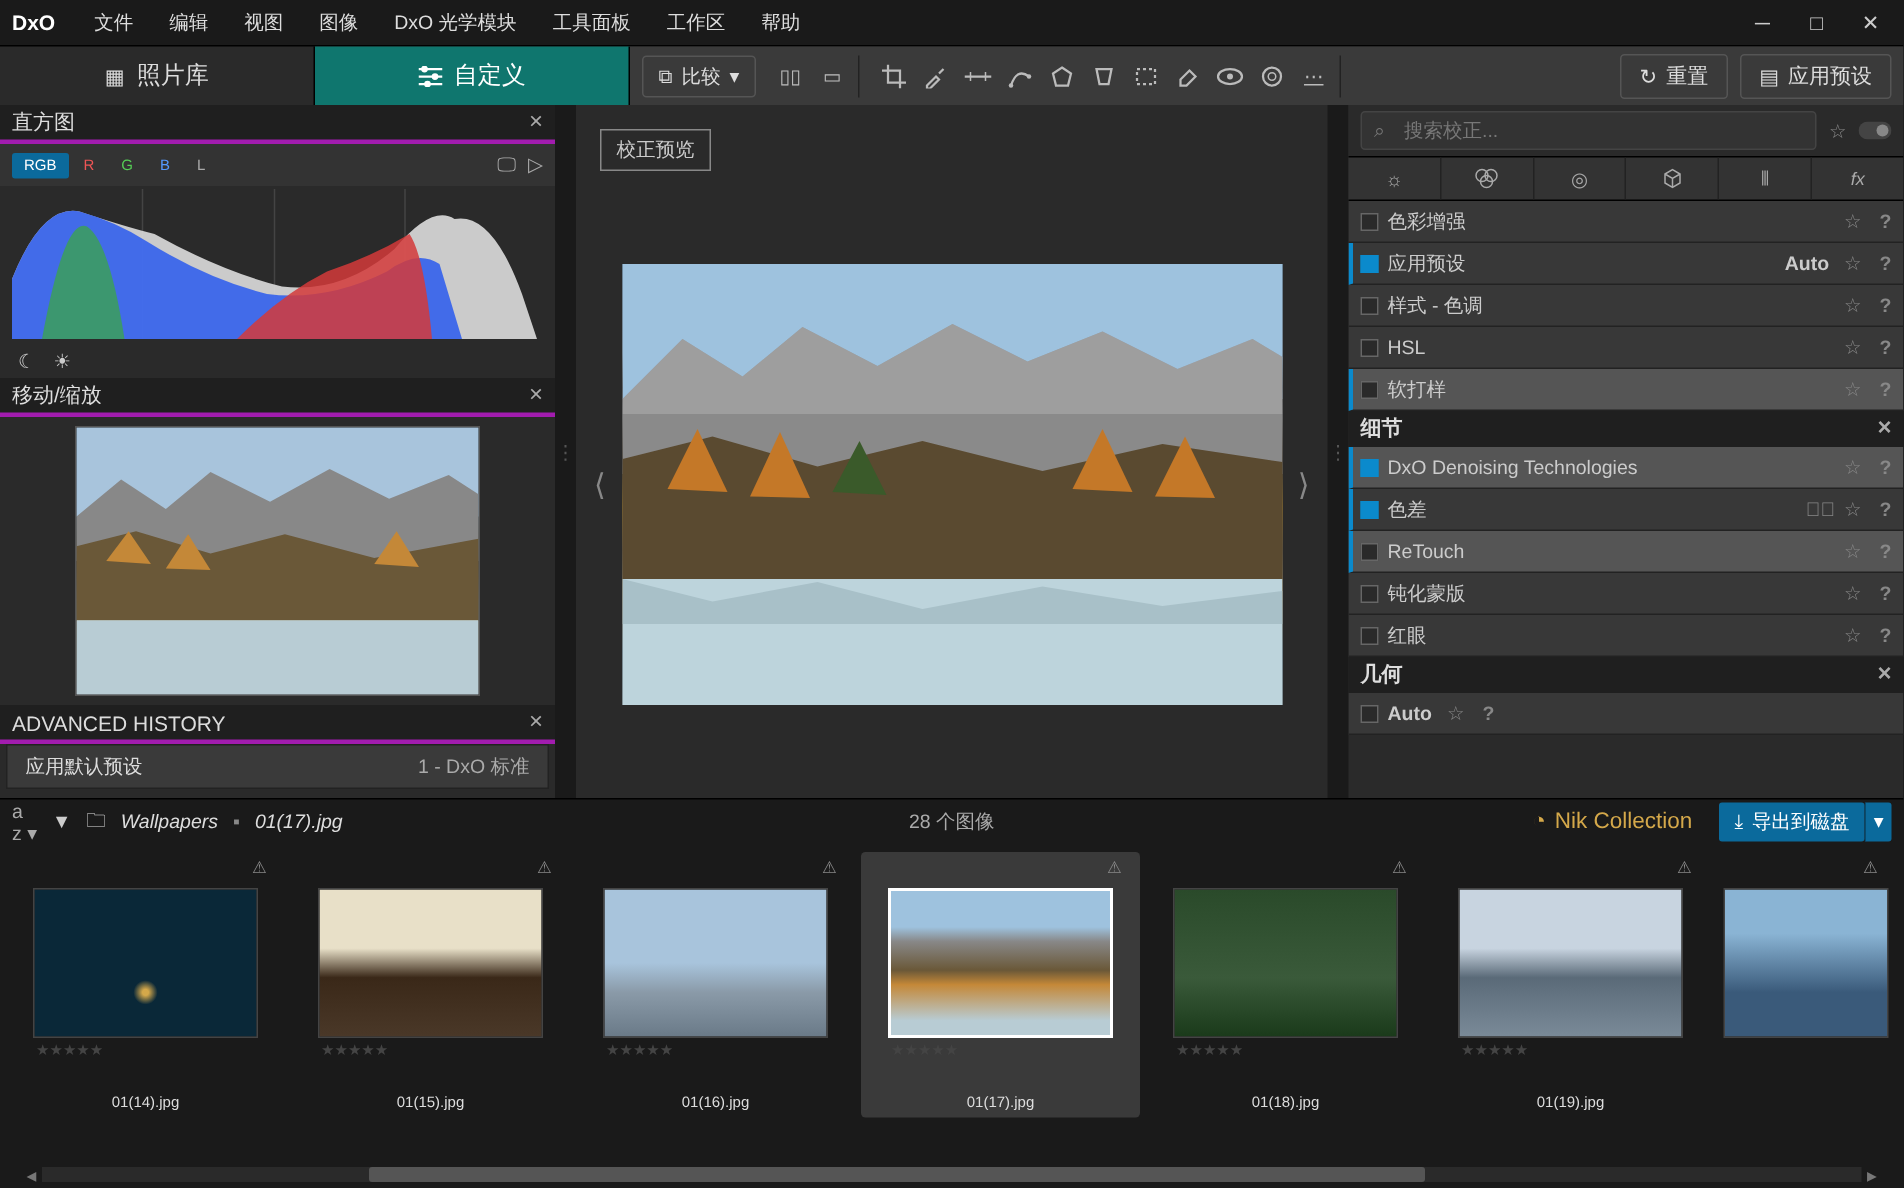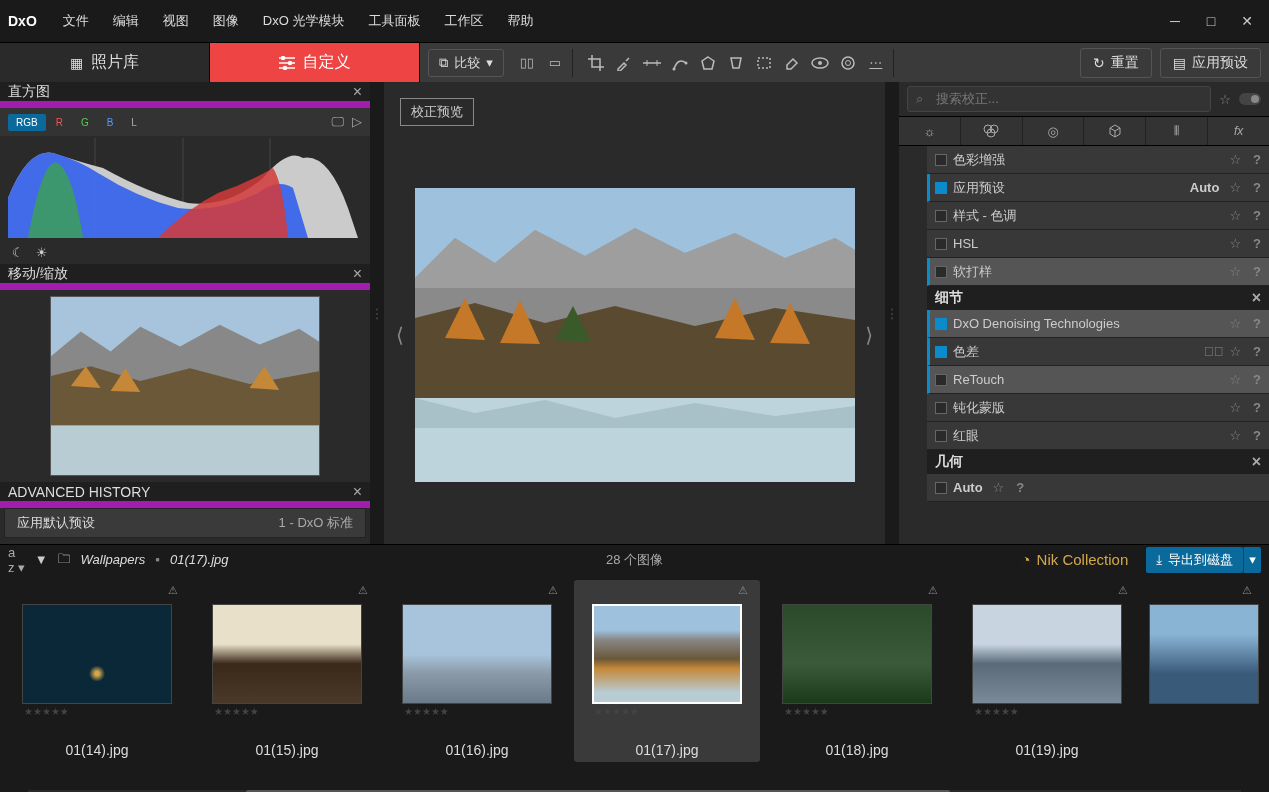--- a/index.html
+++ b/index.html
@@ -1,39 +1,39 @@
 <!DOCTYPE html>
 <html><head>
 <meta charset="utf-8">
 <style>
 * { margin: 0; padding: 0; box-sizing: border-box; font-family: "Microsoft YaHei", Arial, sans-serif; }
 body { background: #1a1a1a; color: #ccc; width: 1269px; height: 792px; overflow: hidden; font-size: 13px; }
 
-.titlebar { height: 42px; background: #1a1a1a; display: flex; align-items: center; padding: 0 8px; }
+.titlebar { height: 30px; background: #1a1a1a; display: flex; align-items: center; padding: 0 8px; }
 .logo { font-weight: bold; color: #fff; font-size: 14px; margin-right: 16px; }
 .menu { display: flex; gap: 4px; }
 .menu-item { padding: 4px 10px; cursor: pointer; color: #ddd; }
 .window-controls { margin-left: auto; display: flex; gap: 8px; }
 .win-btn { width: 28px; height: 20px; display: flex; align-items: center; justify-content: center; cursor: pointer; color: #ccc; font-size: 14px; }
 
 .mode-bar { height: 40px; background: #2a2a2a; display: flex; align-items: stretch; border-top: 1px solid #000; }
 .mode-tab { width: 210px; display: flex; align-items: center; justify-content: center; gap: 8px; cursor: pointer; color: #ddd; font-size: 16px; border-right: 1px solid #000; }
-.mode-tab.active { background: #ef4444; color: #fff; }
+.mode-tab.active { background: #0f766e; color: #fff; }
 .mode-tab .icon { font-size: 14px; }
 
 .toolbar { flex: 1; display: flex; align-items: center; padding: 0 8px; gap: 6px; background: #3a3a3a; }
 .tool-group { display: flex; align-items: center; gap: 2px; padding: 0 4px; border-right: 1px solid #222; height: 28px; }
 .tool-btn { width: 26px; height: 26px; display: flex; align-items: center; justify-content: center; cursor: pointer; color: #bbb; border-radius: 3px; }
 .compare-btn { padding: 0 10px; height: 28px; display: flex; align-items: center; gap: 6px; background: #3a3a3a; border: 1px solid #555; border-radius: 3px; cursor: pointer; color: #ddd; }
 .reset-btn, .preset-btn { padding: 0 12px; height: 30px; display: flex; align-items: center; gap: 6px; background: #3a3a3a; border: 1px solid #555; border-radius: 3px; cursor: pointer; color: #ddd; font-size: 14px; }
 .toolbar-right { margin-left: auto; display: flex; gap: 8px; }
 
 .main { display: flex; height: 462px; }
 .left-panel { width: 370px; background: #2a2a2a; display: flex; flex-direction: column; }
-.panel-header { height: 26px; background: #1f1f1f; display: flex; align-items: center; padding: 0 8px; font-size: 14px; color: #ddd; border-bottom: 7px solid #a21caf; }
+.panel-header { height: 26px; background: #1f1f1f; display: flex; align-items: center; padding: 0 8px; font-size: 14px; color: #ddd; border-bottom: 3px solid #a21caf; }
 .panel-close { margin-left: auto; cursor: pointer; color: #aaa; font-size: 16px; }
 
 .histogram-controls { height: 28px; display: flex; align-items: center; padding: 0 8px; gap: 2px; background: #333; }
 .hist-tab { padding: 3px 8px; cursor: pointer; font-size: 10px; color: #aaa; }
 .hist-tab.active { background: #0b6a9c; color: #fff; border-radius: 2px; }
 .hist-tab.r { color: #e55; }
 .hist-tab.g { color: #5c5; }
 .hist-tab.b { color: #59f; }
 .hist-right { margin-left: auto; display: flex; gap: 8px; }
 .histogram-canvas { height: 100px; background: #2a2a2a; position: relative; margin: 2px 8px; }
@@ -57,21 +57,21 @@
 .main-image { width: 440px; height: 294px; background: linear-gradient(180deg, #8ab4d4 0%, #a8c4dc 20%, #6a6a6a 28%, #9a9a9a 35%, #5a5040 45%, #c49838 55%, #8a7550 65%, #b8a880 75%, #98b8c8 88%, #b8d0d8 100%); position: relative; }
 
 .right-panel { width: 370px; background: #2a2a2a; display: flex; flex-direction: column; }
 .search-bar { height: 34px; display: flex; align-items: center; padding: 0 8px; gap: 8px; background: #2a2a2a; }
 .search-input { flex: 1; height: 26px; background: #333; border: 1px solid #444; border-radius: 3px; padding: 0 8px 0 28px; color: #999; position: relative; display: flex; align-items: center; }
 .search-icon-inner { position: absolute; left: 8px; color: #777; }
 .filter-tabs { height: 30px; display: flex; background: #333; border-top: 1px solid #000; border-bottom: 1px solid #000; }
 .filter-tab { flex: 1; display: flex; align-items: center; justify-content: center; cursor: pointer; border-right: 1px solid #222; color: #aaa; }
 .filter-tab:last-child { border-right: none; }
 
-.corrections { flex: 1; overflow-y: auto; margin-left: 28px; }
+.corrections { flex: 1; overflow-y: auto; }
 .section-header { height: 24px; background: #1f1f1f; display: flex; align-items: center; padding: 0 8px; font-size: 14px; color: #ddd; font-weight: bold; }
 .correction-row { height: 28px; display: flex; align-items: center; padding: 0 8px; gap: 6px; background: #383838; border-bottom: 1px solid #222; cursor: pointer; }
 .correction-row.active-marker { border-left: 3px solid #0b8acc; padding-left: 5px; }
 .correction-row.selected { background: #555; }
 .chk { width: 12px; height: 12px; border: 1px solid #666; background: #2a2a2a; }
 .chk.on { background: #0b8acc; border-color: #0b8acc; }
 .corr-label { flex: 1; color: #ccc; }
 .corr-auto { color: #ccc; margin-right: 4px; font-weight: bold; }
 .corr-star { color: #888; cursor: pointer; }
 .corr-help { color: #888; cursor: pointer; margin-left: 6px; font-weight: bold; }
@@ -87,21 +87,21 @@
 .export-drop { width: 18px; background: #0b6a9c; color: #fff; display: flex; align-items: center; justify-content: center; cursor: pointer; border-left: 1px solid #084a6c; border-radius: 0 2px 2px 0; padding: 4px 2px; }
 
 .filmstrip { height: 214px; background: #1a1a1a; display: flex; align-items: flex-start; padding: 6px 4px 0 4px; gap: 4px; overflow-x: hidden; position: relative; }
 .thumb { width: 186px; display: flex; flex-direction: column; align-items: center; padding: 4px; }
 .thumb.selected { background: #3a3a3a; border-radius: 3px; }
 .thumb-meta { width: 100%; height: 16px; display: flex; justify-content: flex-end; padding: 0 4px; }
 .thumb-badge { width: 14px; height: 14px; color: #888; font-size: 11px; }
 .thumb-img { width: 150px; height: 100px; border: 1px solid #444; margin-top: 4px; }
 .thumb.selected .thumb-img { border: 2px solid #fff; }
 .thumb-stars { width: 100%; height: 16px; display: flex; padding: 2px 16px; gap: 1px; color: #444; font-size: 10px; }
-.thumb-label { margin-top: 22px; color: #ddd; font-size: 14px; }
+.thumb-label { margin-top: 22px; color: #ddd; font-size: 10px; }
 
 .hscroll { height: 14px; background: #1a1a1a; display: flex; align-items: center; padding: 0 14px; position: relative; }
 .hscroll-track { flex: 1; height: 10px; background: #2a2a2a; position: relative; }
 .hscroll-thumb { position: absolute; left: 18%; width: 58%; height: 100%; background: #555; border-radius: 2px; }
 .hscroll-arrow { width: 14px; text-align: center; color: #777; cursor: pointer; }
 .drag-handle { height: 8px; background: #1a1a1a; display: flex; justify-content: center; align-items: center; color: #555; font-size: 10px; letter-spacing: 2px; }
 
 svg { display: block; }
 </style>
 </head>

